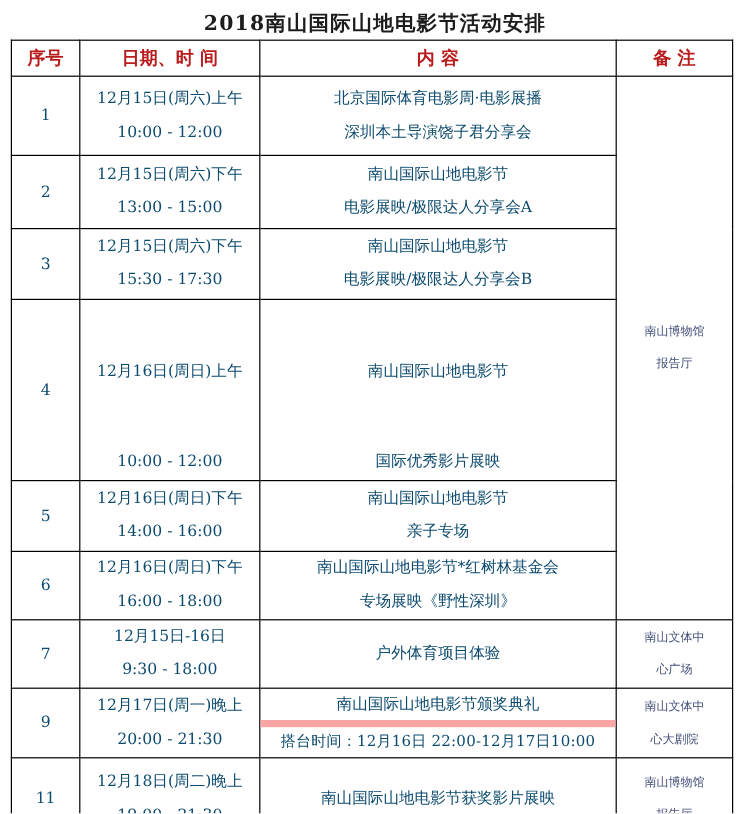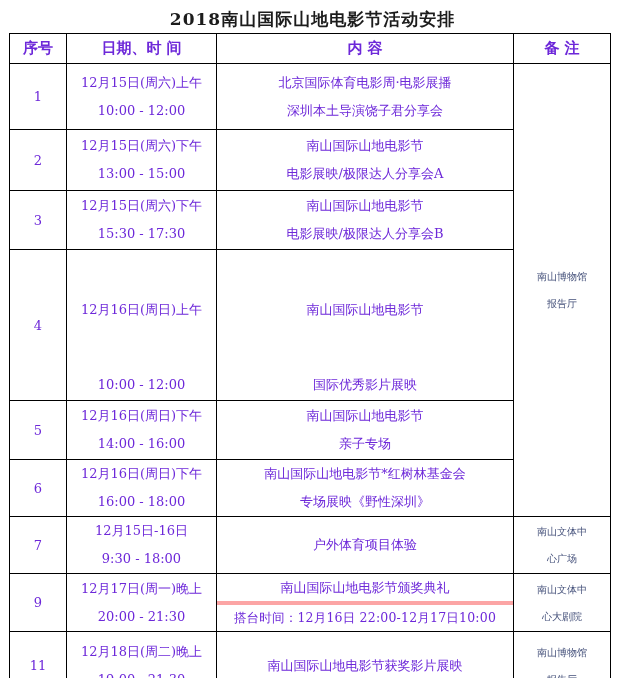--- a/index.html
+++ b/index.html
@@ -40,26 +40,26 @@
   table.schedule th, table.schedule td {
     border: 1px solid #000;
     padding: 0;
     text-align: center;
     vertical-align: middle;
     overflow: hidden;
   }
   th {
     font-size: 15px;
     font-weight: bold;
-    color: #6d28d9;
+    color: #b91c1c;
     height: 29px;
   }
   td {
     font-size: 13px;
-    color: #6d28d9;
+    color: #0c4a6e;
   }
   .cell-line { line-height: 28px; }
   .tall .cell-line { line-height: 31px; margin-top: 44px; }
   .h67 { height: 66px; }
   .h62 { height: 61px; }
   .h60 { height: 59px; }
   .h78 { height: 77px; }
   .h58 { height: 57px; }
   .h57 { height: 56px; }
   .h69 { height: 68px; }
@@ -70,21 +70,21 @@
     flex-direction: column;
     height: 100%;
     min-height: 57px;
   }
   .split > div {
     flex: 1;
     display: flex;
     align-items: center;
     justify-content: center;
   }
-  .split > div:first-child { border-bottom: 4px solid #fca5a5; }
+  .split > div:first-child { border-bottom: 6px solid #fca5a5; }
   .split .sub-bottom { font-size: 12.5px; letter-spacing: 0.2px; }
   .footnote {
     position: absolute;
     left: 17px;
     top: 645px;
     font-size: 14.5px;
     white-space: nowrap;
   }
   .footnote .note-label {
     color: #6a6a6a;

